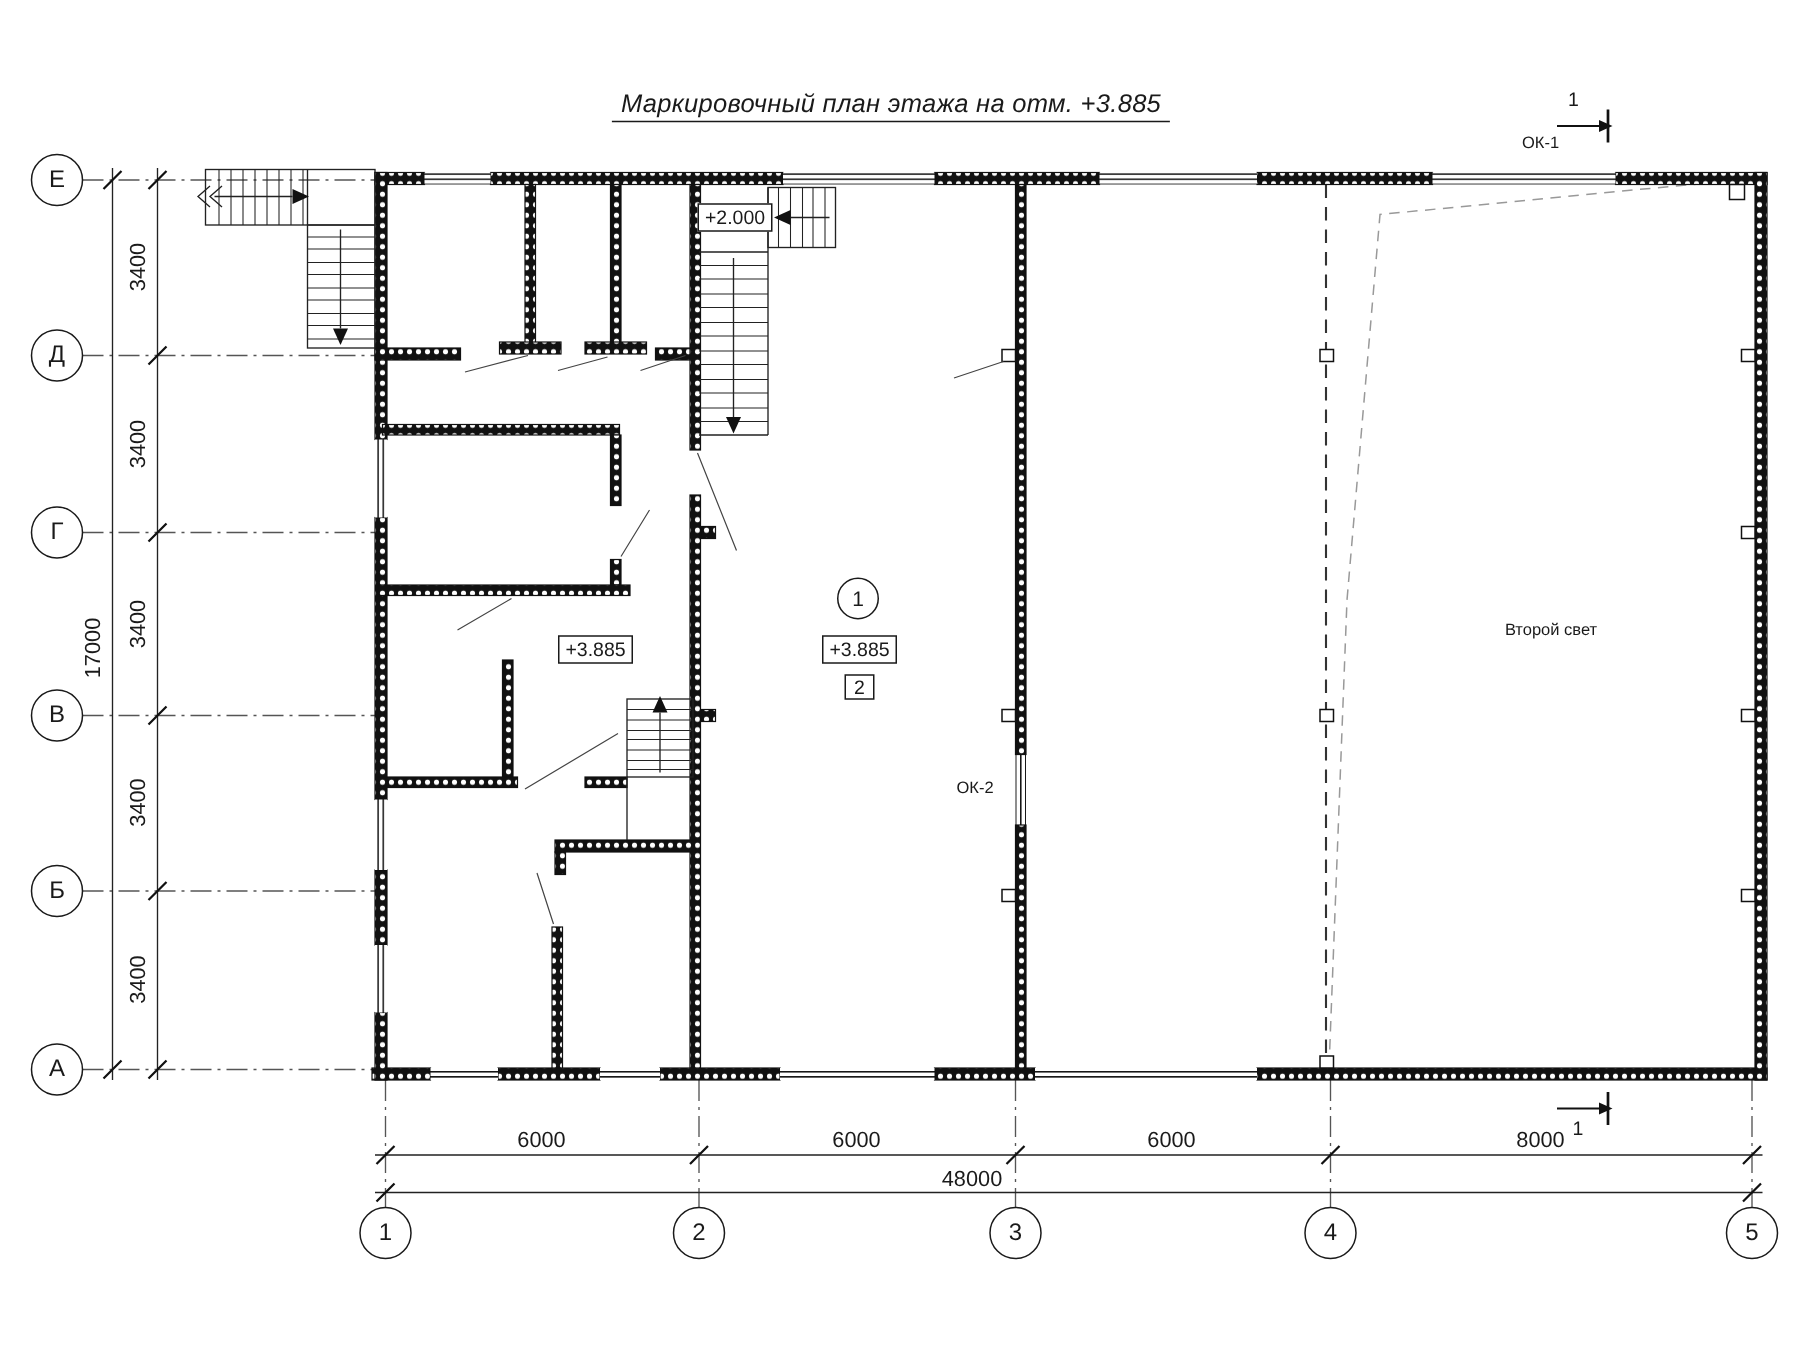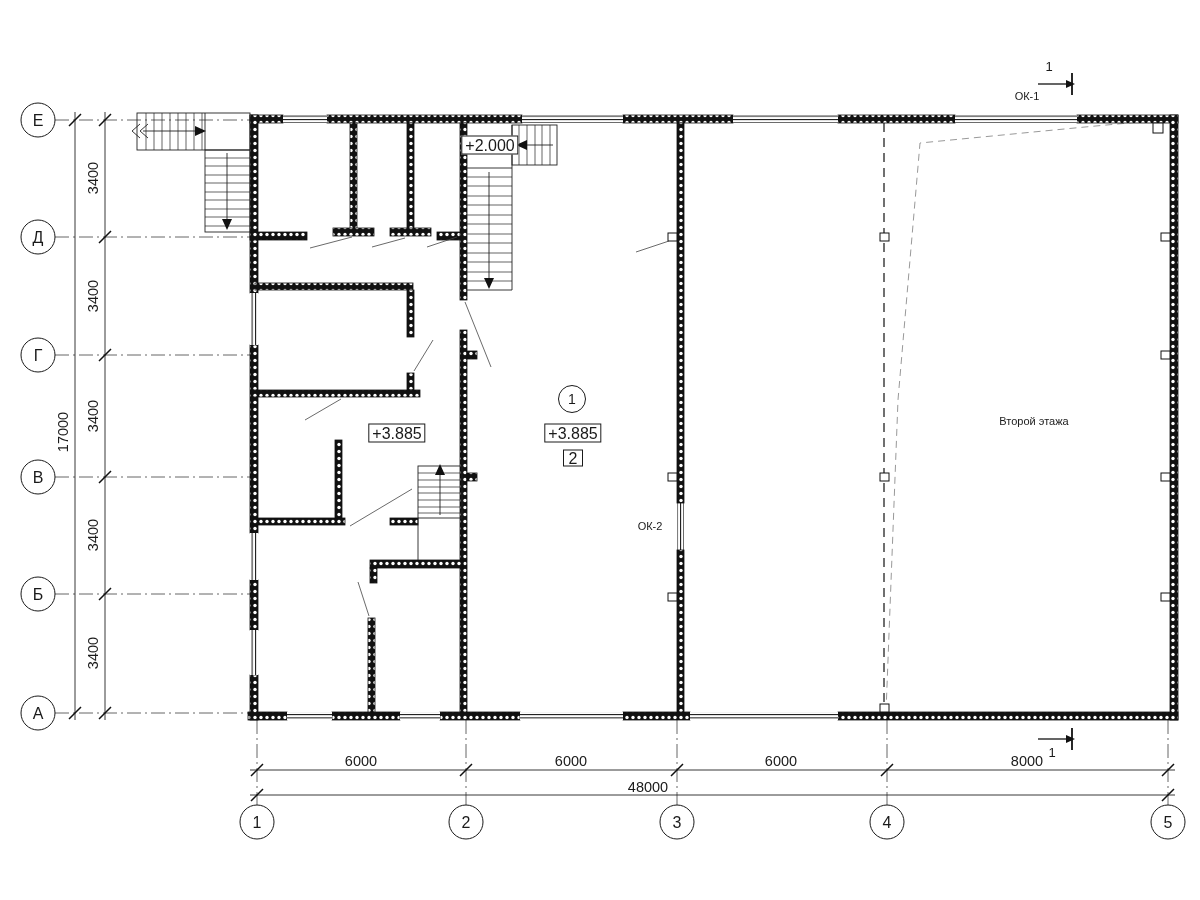--- a/index.html
+++ b/index.html
@@ -8,21 +8,21 @@
   .sheet svg{position:absolute;left:0;top:0;}
   .lbl{position:absolute;transform:translate(-50%,-50%);white-space:nowrap;
        font-size:14px;color:#1a1a1a;line-height:1;}
   .lbl.rot{transform:translate(-50%,-50%) rotate(-90deg);}
   .title{font-size:17px;font-style:italic;border-bottom:1.4px solid #1a1a1a;
          padding:0 6px 3px 6px;letter-spacing:.2px;}
   .axis-bubble{position:absolute;width:33px;height:33px;border:1.3px solid #1a1a1a;
        border-radius:50%;background:#fff;display:flex;align-items:center;justify-content:center;
        font-size:16px;transform:translate(-50%,-50%);}
   .boxmark{position:absolute;border:1.4px solid #1a1a1a;background:#fff;
-       display:flex;align-items:center;justify-content:center;font-size:16px;
+       display:flex;align-items:center;justify-content:center;font-size:13px;
        transform:translate(-50%,-50%);padding:1px 3px;}
   .circmark{position:absolute;width:26px;height:26px;border:1.2px solid #1a1a1a;border-radius:50%;
        background:#fff;display:flex;align-items:center;justify-content:center;font-size:14px;
        transform:translate(-50%,-50%);}
   .plain{font-size:11px;}
   .dim{font-size:14.5px;}
   .small{font-size:13px;}
 </style>
 </head>
 <body>
@@ -190,20 +190,21 @@
       <polygon points="1066,80 1075,84 1066,88" fill="#111" stroke="none"></polygon>
       <path d="M1072,73V95" stroke-width="1.8"></path>
     </g>
     <g stroke="#111" stroke-width="1.3" fill="none">
       <path d="M1038,739H1066"></path>
       <polygon points="1066,735 1075,739 1066,743" fill="#111" stroke="none"></polygon>
       <path d="M1072,728V750" stroke-width="1.8"></path>
     </g>
   </svg>
 
+  <div class="lbl title" style="left:594px;top:71px;">Маркировочный план этажа на отм. +3.885</div>
 
   <div class="axis-bubble" style="left:38px;top:120px;">Е</div>
   <div class="axis-bubble" style="left:38px;top:237px;">Д</div>
   <div class="axis-bubble" style="left:38px;top:355px;">Г</div>
   <div class="axis-bubble" style="left:38px;top:477px;">В</div>
   <div class="axis-bubble" style="left:38px;top:594px;">Б</div>
   <div class="axis-bubble" style="left:38px;top:713px;">А</div>
 
   <div class="axis-bubble" style="left:257px;top:822px;">1</div>
   <div class="axis-bubble" style="left:466px;top:822px;">2</div>
@@ -219,21 +220,21 @@
   <div class="lbl dim rot" style="left:93px;top:653px;">3400</div>
 
   <div class="lbl dim" style="left:361px;top:761px;">6000</div>
   <div class="lbl dim" style="left:571px;top:761px;">6000</div>
   <div class="lbl dim" style="left:781px;top:761px;">6000</div>
   <div class="lbl dim" style="left:1027px;top:761px;">8000</div>
   <div class="lbl dim" style="left:648px;top:787px;">48000</div>
 
   <div class="lbl plain" style="left:1027px;top:96px;">ОК-1</div>
   <div class="lbl plain" style="left:650px;top:526px;">ОК-2</div>
-  <div class="lbl plain" style="left:1034px;top:421px;">Второй этажа</div>
+  <div class="lbl plain" style="left:1034px;top:421px;">Второй свет</div>
   <div class="boxmark" style="left:490px;top:145px;min-width:42px;height:15px;">+2.000</div>
   <div class="boxmark" style="left:397px;top:433px;min-width:42px;height:15px;">+3.885</div>
   <div class="boxmark" style="left:573px;top:433px;min-width:42px;height:15px;">+3.885</div>
   <div class="circmark" style="left:572px;top:399px;">1</div>
   <div class="boxmark" style="left:573px;top:458px;width:12px;height:13px;">2</div>
   <div class="lbl small" style="left:1049px;top:66px;">1</div>
   <div class="lbl small" style="left:1052px;top:752px;">1</div>
 
 </div>
 

